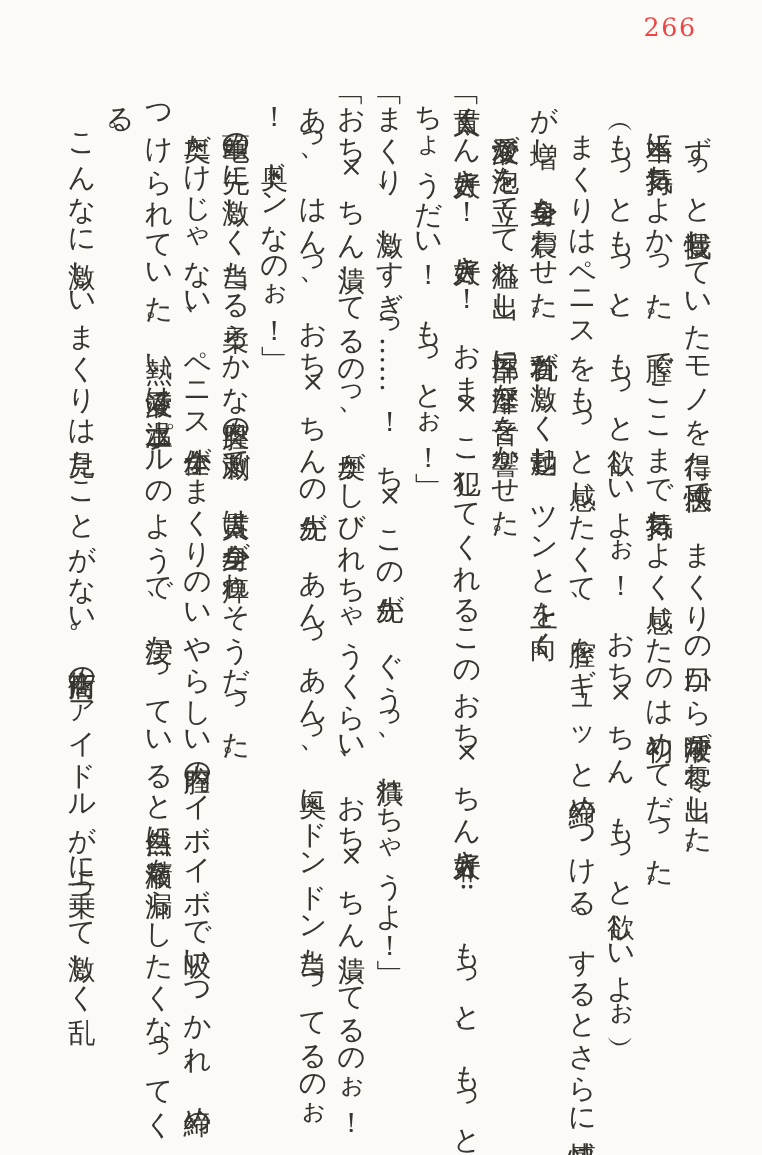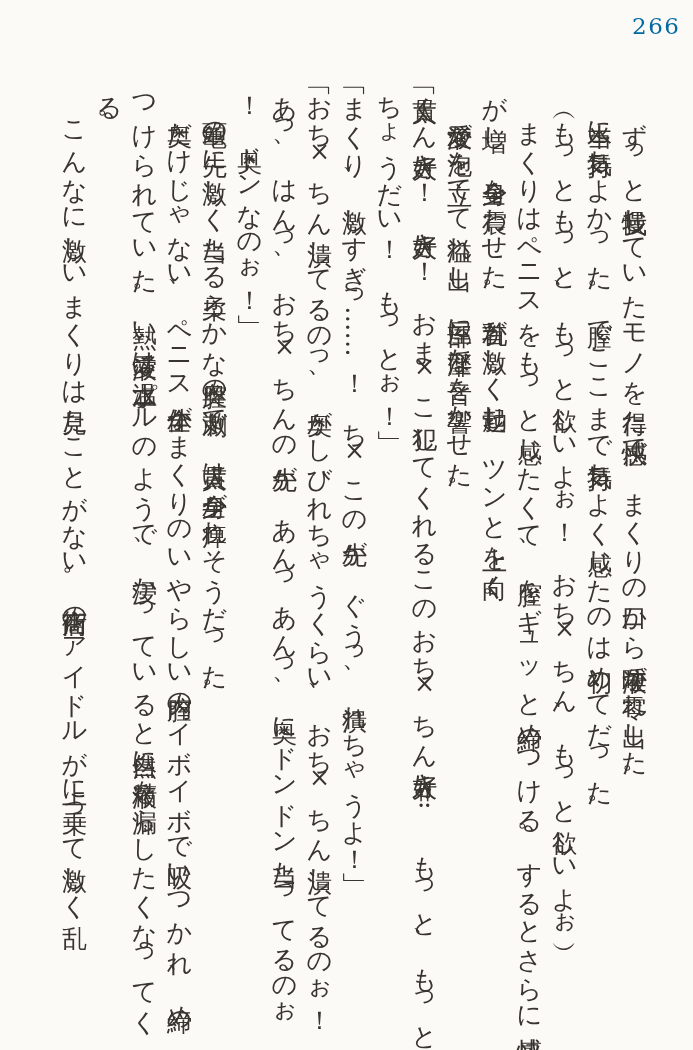--- a/index.html
+++ b/index.html
@@ -14,22 +14,21 @@
     background: #fbfaf7;
     overflow: hidden;
     font-family: "DejaVu Serif", serif;
   }
   .page-number {
     position: absolute;
     top: 13px;
     left: 585px;
     font-size: 23px;
     letter-spacing: 1.5px;
-    color: #0369a1;
-    margin-left: 47px;
+    color: #ef4444;
   }
   .text-block {
     position: absolute;
     top: 79px;
     right: 41px;
     width: 595px;
     height: 960px;
     writing-mode: vertical-rl;
     text-orientation: mixed;
     font-size: 25.2px;

